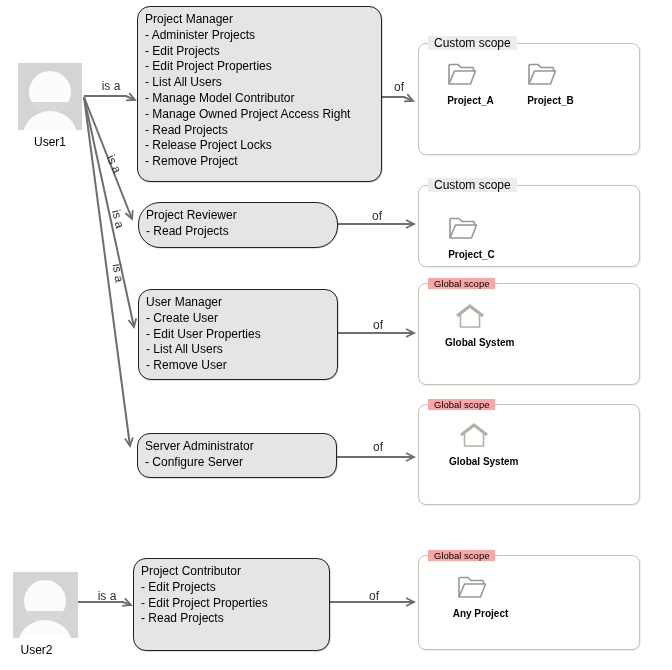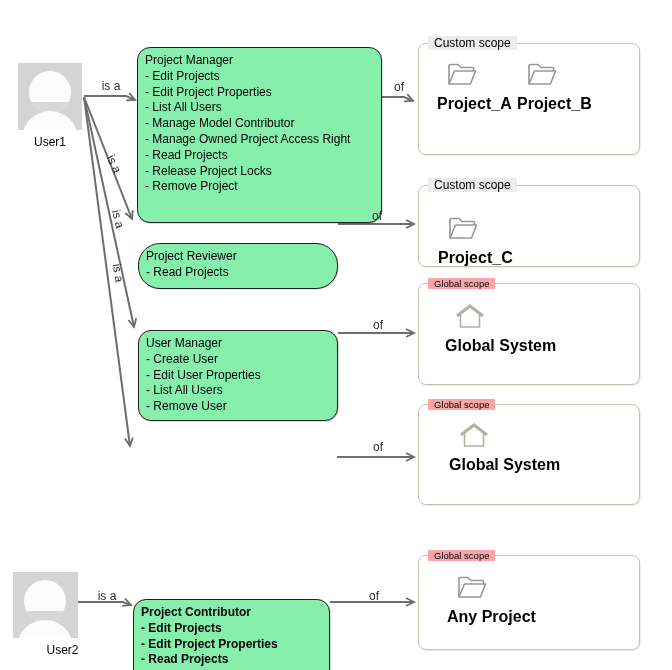--- a/index.html
+++ b/index.html
@@ -5,40 +5,39 @@
   html,body{margin:0;padding:0;background:#ffffff;}
   .canvas{
     position:relative;width:672px;height:670px;background:#ffffff;overflow:hidden;
     font-family:"Liberation Sans","DejaVu Sans",sans-serif;color:#000;
   }
   .edges-svg{position:absolute;left:0;top:0;width:672px;height:670px;pointer-events:none;}
 
   
   .role{
     position:absolute;box-sizing:border-box;
-    background:#86efac;border:1.6px solid #222;border-radius:13px;
+    background:#e5e5e5;border:1.6px solid #222;border-radius:13px;
     padding:5px 6px 0 7px;font-size:12px;line-height:15.8px;color:#000;
     box-shadow:0.5px 0.5px 0 rgba(0,0,0,0.25);
-    margin-top:41px;
   }
   .role-line{white-space:nowrap;}
 
   
   .scope{
     position:absolute;box-sizing:border-box;background:#fff;
     border:1px solid #c8c2b4;border-radius:8px;
     box-shadow:1px 1px 0 rgba(0,0,0,0.07);
   }
   .scope-label{
     position:absolute;left:9px;white-space:nowrap;padding:0 6px;color:#000;
   }
   .scope-label.custom{top:-8px;font-size:12px;background:#ececec;}
   .scope-label.global{top:-6px;font-size:9.5px;background:#fca5a5;}
   .scope-item{position:absolute;width:84px;text-align:center;}
-  .scope-item .item-label{margin-top:3px;font-size:16px;font-weight:bold;white-space:nowrap;padding-left:17px;}
+  .scope-item .item-label{margin-top:3px;font-size:10px;font-weight:bold;white-space:nowrap;padding-left:17px;}
   .scope-item svg{display:inline-block;}
 
   
   .avatar{position:absolute;background:#d4d4d4;overflow:hidden;}
   .avatar .head{position:absolute;left:11px;top:8px;width:42px;height:42px;border-radius:50%;background:#fcfcfc;overflow:hidden;}
   .avatar .smile{position:absolute;left:0;bottom:0;width:100%;height:11px;background:#d7d7d7;}
   .avatar .shoulders{position:absolute;left:5px;top:48px;width:54px;height:40px;border-radius:50% 50% 0 0/62% 62% 0 0;background:#fcfcfc;}
   .user-label{position:absolute;text-align:center;font-size:12px;font-weight:normal;}
 
   
@@ -77,24 +76,25 @@
     <div class="shoulders"></div>
   </div>
   <div class="user-label" style="left:18px;top:135px;width:64px;">User1</div>
 
   <div class="avatar" style="left:13px;top:572px;width:65px;height:66px;">
     <div class="head">
         <div class="smile"></div>
       </div>
     <div class="shoulders"></div>
   </div>
-  <div class="user-label" style="left:30px;top:643px;width:65px;">User2</div>
+  <div class="user-label" style="left:4px;top:643px;width:65px;">User2</div>
 
   <div class="role" style="left:137px;top:6px;width:245px;height:176px;">
     <div class="role-line">Project Manager</div>
+    <div class="role-line">- Administer Projects</div>
     <div class="role-line">- Edit Projects</div>
     <div class="role-line">- Edit Project Properties</div>
     <div class="role-line">- List All Users</div>
     <div class="role-line">- Manage Model Contributor</div>
     <div class="role-line">- Manage Owned Project Access Right</div>
     <div class="role-line">- Read Projects</div>
     <div class="role-line">- Release Project Locks</div>
     <div class="role-line">- Remove Project</div>
   </div>
 
@@ -104,22 +104,26 @@
   </div>
 
   <div class="role" style="left:138px;top:289px;width:200px;height:91px;">
     <div class="role-line">User Manager</div>
     <div class="role-line">- Create User</div>
     <div class="role-line">- Edit User Properties</div>
     <div class="role-line">- List All Users</div>
     <div class="role-line">- Remove User</div>
   </div>
 
-
-  <div class="role" style="left:133px;top:558px;width:197px;height:93px;font-weight:bold;">
+  <div class="role" style="left:137px;top:433px;width:200px;height:45px;">
+    <div class="role-line">Server Administrator</div>
+    <div class="role-line">- Configure Server</div>
+  </div>
+
+  <div class="role" style="left:133px;top:558px;width:197px;height:93px;">
     <div class="role-line">Project Contributor</div>
     <div class="role-line">- Edit Projects</div>
     <div class="role-line">- Edit Project Properties</div>
     <div class="role-line">- Read Projects</div>
   </div>
 
   <div class="scope" style="left:418px;top:43px;width:222px;height:112px;">
     <span class="scope-label custom">Custom scope</span>
     <div class="scope-item" style="left:1px;top:16px;">
       <svg width="32" height="28" viewBox="0 0 32 28">

